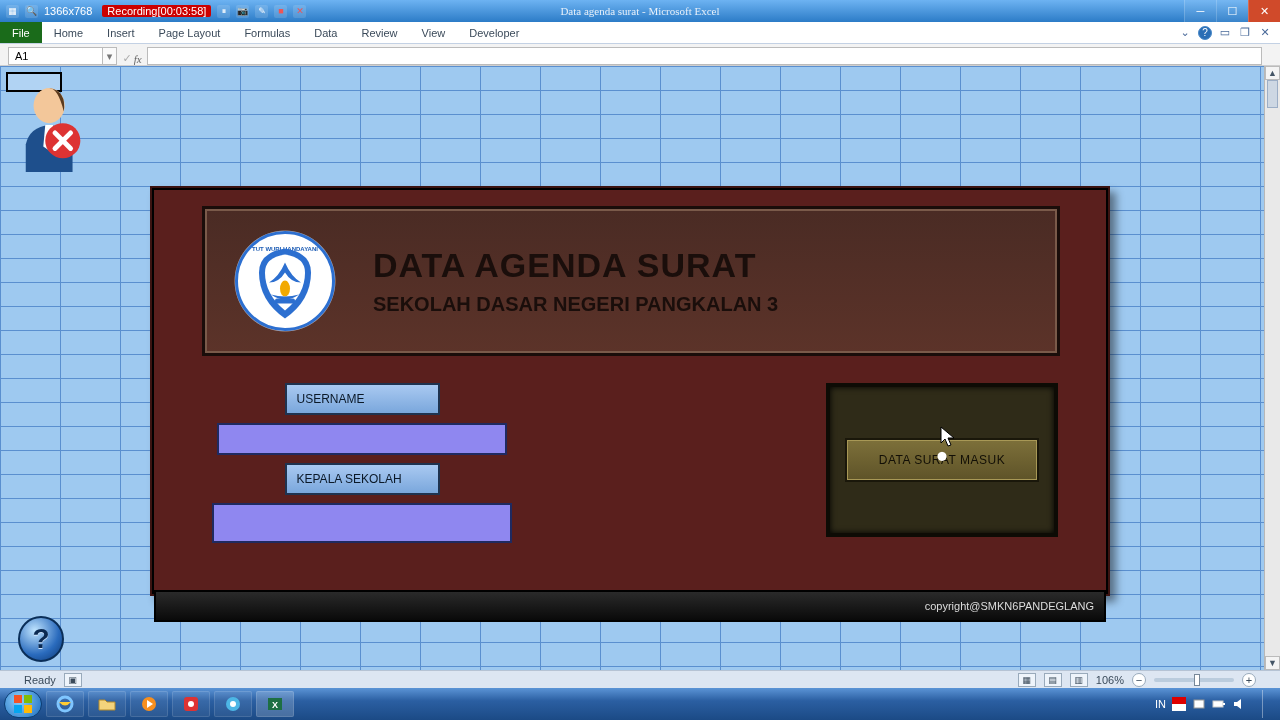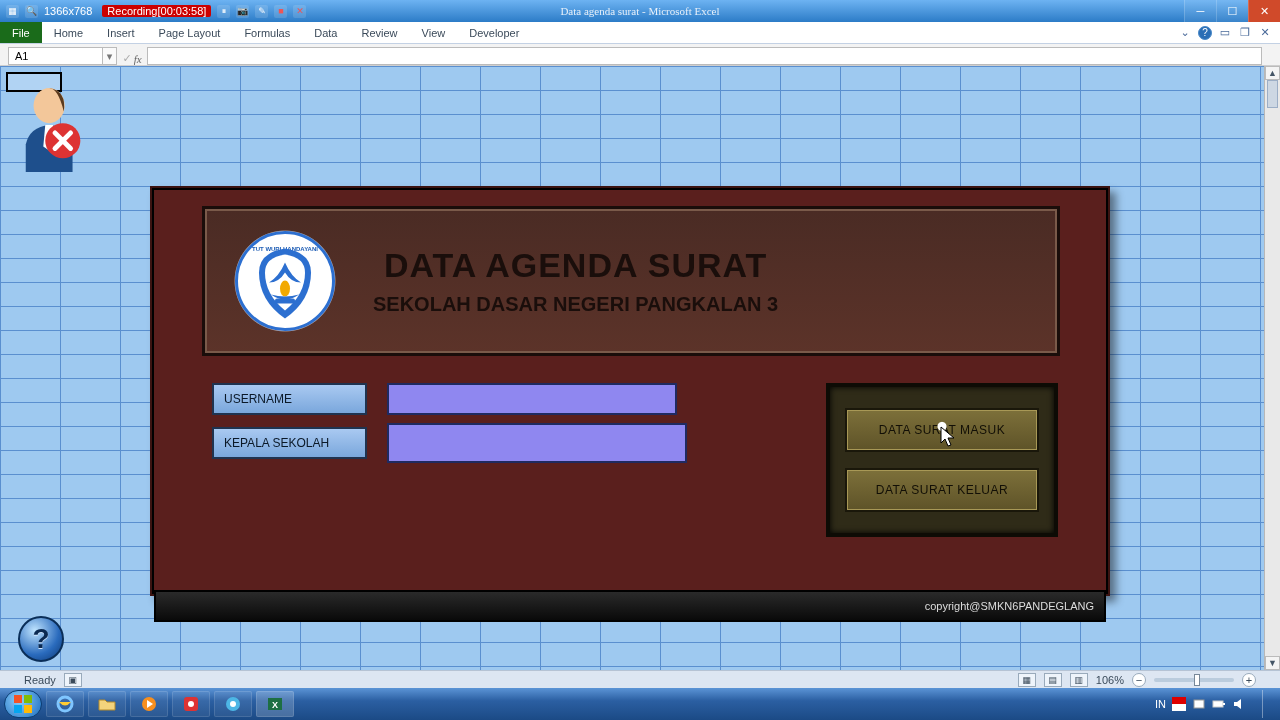--- a/index.html
+++ b/index.html
@@ -31,21 +31,21 @@
 .fbar .dd{width:14px;height:18px;border:1px solid #bbb;border-left:none;background:#fafafa;display:flex;align-items:center;justify-content:center;color:#777;}
 .fbar .fx{width:30px;display:flex;align-items:center;justify-content:center;color:#666;gap:2px;}
 .fbar .fx-i{font-style:italic;font-family:"Times New Roman";}
 .fbar .entry{flex:1;height:18px;border:1px solid #bbb;background:#fff;margin-right:18px;}
 
 
 .sheet-wrap{position:absolute;left:0;right:0;top:66px;bottom:50px;overflow:hidden;}
 .sheet{position:absolute;inset:0;
   background-color:#9ec9f0;
   background-image:linear-gradient(#5a8fcf 1px,transparent 1px),linear-gradient(90deg,#5a8fcf 1px,transparent 1px);
-  background-size:60px 24px;text-align:center;}
+  background-size:60px 24px;}
 .sel-cell{position:absolute;left:6px;top:6px;width:56px;height:20px;border:2px solid #000;background:#fff3;}
 
 
 .vscroll{position:absolute;right:0;top:0;bottom:0;width:16px;background:#e9e9e9;border-left:1px solid #b7b7b7;}
 .vscroll .thumb{position:absolute;left:2px;right:2px;top:14px;height:28px;background:#cdd7e3;border:1px solid #9caec6;}
 .vscroll .arr{position:absolute;left:0;right:0;height:14px;display:flex;align-items:center;justify-content:center;color:#456;background:#f4f4f4;border:1px solid #bbb;font-size:9px;}
 .hscroll{position:absolute;left:0;right:16px;bottom:34px;height:16px;background:#e9e9e9;border-top:1px solid #b7b7b7;}
 .hscroll .arr{position:absolute;top:0;bottom:0;width:14px;display:flex;align-items:center;justify-content:center;color:#456;background:#f4f4f4;border:1px solid #bbb;font-size:9px;}
 .hscroll .thumb{position:absolute;top:2px;bottom:2px;left:520px;width:100px;background:#cdd7e3;border:1px solid #9caec6;}
 
@@ -74,21 +74,21 @@
 .logo .ring-text{position:absolute;inset:0;border:3px solid #2c6fd0;border-radius:50%;}
 .logo .shield{position:absolute;left:50%;top:50%;transform:translate(-50%,-48%);}
 .uf-titles{color:#1a0e0b;font-family:"Times New Roman",serif;}
 .uf-titles h1{font-size:34px;font-weight:900;letter-spacing:1px;}
 .uf-titles h2{font-size:20px;font-weight:700;margin-top:8px;}
 
 .uf-body{position:absolute;left:60px;top:195px;right:50px;bottom:48px;display:flex;}
 .lbl{width:155px;height:32px;background:linear-gradient(#a9c9f1,#7aa7dc);border:2px solid #1f3350;display:flex;align-items:center;padding:0 10px;font-family:"Arial Black",sans-serif;font-size:12px;color:#0b1928;}
 .inp{height:32px;background:#8f87f0;border:2px solid #1f2a60;}
 .login-col{display:flex;flex-direction:column;gap:8px;}
-.login-row{display:flex;gap:20px;align-items:center;}
+.login-row{display:flex;gap:8px;align-items:center;flex-direction:column;}
 .login-row .inp.a{width:290px;}
 .login-row .inp.b{width:300px;height:40px;}
 
 .btn-panel{margin-left:auto;width:232px;height:154px;background:#2f2b18;border:4px solid #0d0b05;box-shadow:0 0 6px #000 inset;display:flex;flex-direction:column;align-items:center;justify-content:center;gap:16px;padding:12px;}
 .bigbtn{width:194px;height:44px;background:linear-gradient(#7d703a,#5e5328);border:2px solid #1a170a;box-shadow:inset 0 0 0 1px #a89856;display:flex;align-items:center;justify-content:center;font-family:"Arial Black",sans-serif;font-size:12px;color:#120f06;letter-spacing:0.5px;position:relative;}
 .bigbtn:first-child::after{content:"";position:absolute;left:50%;top:50%;width:14px;height:18px;transform:translate(-50%,-50%);background:radial-gradient(circle at 50% 30%,#fff,#fff 4px,transparent 5px);pointer-events:none;} 
 .cursor{position:absolute;left:788px;top:238px;z-index:50;pointer-events:none;}
 
 .uf-footer{position:absolute;left:2px;right:2px;bottom:-28px;height:32px;background:linear-gradient(#2a2a2a,#0a0a0a);border:2px solid #000;display:flex;align-items:center;justify-content:flex-end;padding:0 10px;color:#ddd;font-family:"Arial Black",sans-serif;font-size:11px;}
 
@@ -200,21 +200,20 @@
             <div class="lbl">USERNAME</div>
             <div class="inp a"></div>
           </div>
           <div class="login-row">
             <div class="lbl">KEPALA SEKOLAH</div>
             <div class="inp b"></div>
           </div>
         </div>
         <div class="btn-panel">
           <div class="bigbtn">DATA SURAT MASUK</div>
-          <div class="bigbtn">DATA SURAT KELUAR</div>
         </div>
       </div>
 
       <svg class="cursor" width="18" height="22" viewBox="0 0 18 22">
         <path d="M1 1 L1 17 L5 13 L8 20 L11 19 L8 12 L14 12 Z" fill="#fff" stroke="#000"></path>
       </svg>
 
       <div class="uf-footer">
         <span>copyright@SMKN6PANDEGLANG</span>
       </div>

